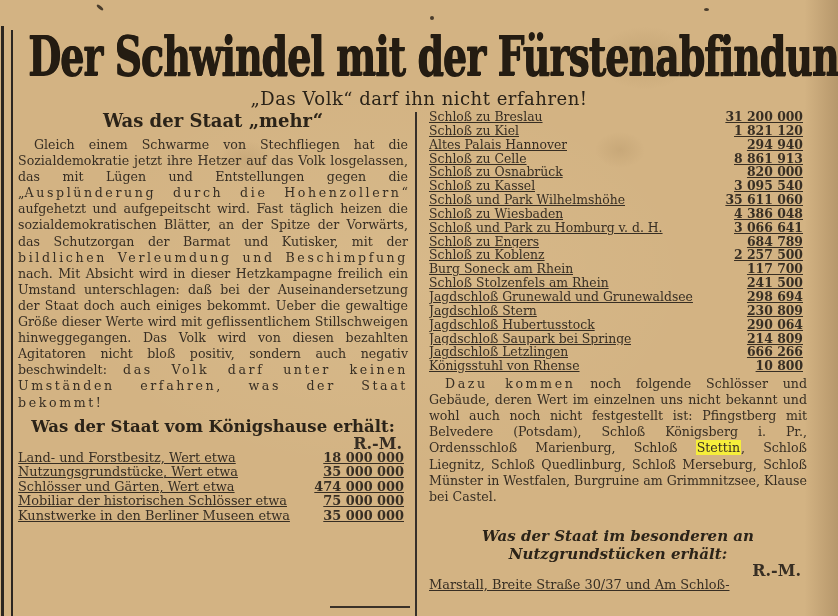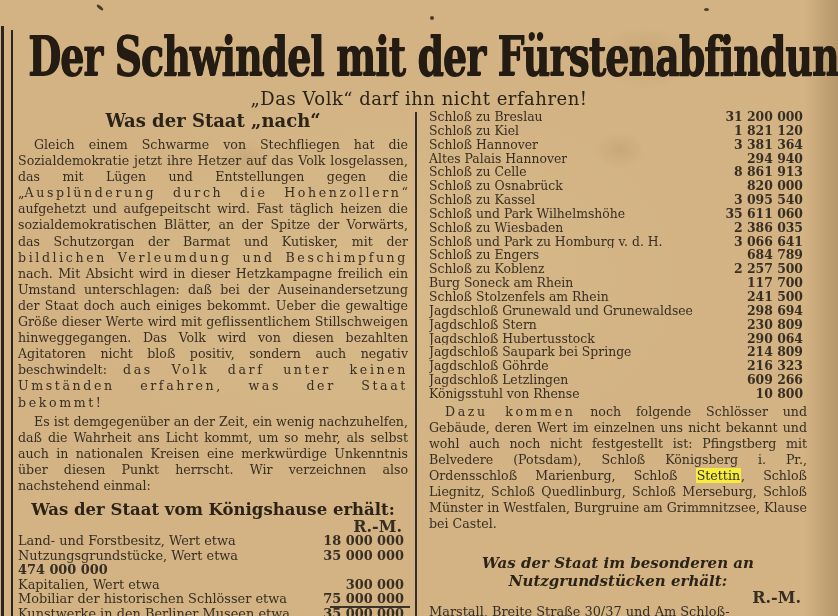--- a/index.html
+++ b/index.html
@@ -36,21 +36,21 @@
   .sec-heading{text-align:center;font-weight:bold;color:#2b2318;}
   .h-left{font-size:18px;margin:0 0 6px 0;}
   .h-table{font-size:16.5px;margin:6px 0 0 0;}
   .h-right{font-size:15px;margin:22px 0 0 0;font-style:italic;}
 
   .para{text-align:justify;font-size:12.6px;line-height:16.1px;text-indent:16px;margin:0 0 3px 0;}
   .sperr{letter-spacing:2.6px;}
   .hl{background:#f6ee3b;padding:0 1px;margin-top:36px;}
 
   .currency{text-align:right;font-size:16px;line-height:15px;font-weight:bold;padding-right:6px;}
-  .trow{display:flex;justify-content:space-between;align-items:baseline;font-size:12.9px;line-height:14.6px;}
+  .trow{display:flex;justify-content:space-between;align-items:baseline;font-size:12.9px;line-height:14.6px;text-decoration:underline;}
   .trow .lbl{white-space:nowrap;overflow:hidden;}
   .trow .val{white-space:nowrap;font-weight:bold;padding-right:4px;}
   .tight .trow{font-size:12.4px;line-height:13.85px;}
   .rows2 .trow{font-size:12.9px;line-height:14.6px;}
 </style>
 </head>
 <body>
 
 <div class="page">
 
@@ -59,40 +59,36 @@
   <div class="divider"></div>
   <div class="sumrule"></div>
   <div class="speck" style="left:96px;top:6px;width:8px;height:3px;transform:rotate(40deg);"></div>
   <div class="speck" style="left:430px;top:16px;width:4px;height:4px;"></div>
   <div class="speck" style="left:704px;top:8px;width:5px;height:3px;"></div>
 
   <div class="headline">Der Schwindel mit der Fürstenabfindung</div>
   <div class="subtitle">„Das Volk“ darf ihn nicht erfahren!</div>
 
   <div class="col-left">
-    <div class="sec-heading h-left">Was der Staat „nach“</div>
+    <div class="sec-heading h-left">Was der Staat „mehr“</div>
     <p class="para"><span>Gleich einem Schwarme von Stechfliegen hat die Sozialdemokratie jetzt ihre Hetzer auf das Volk losgelassen, das mit Lügen und Entstellungen gegen die „</span><span class="sperr">Ausplünderung durch die Hohenzollern</span><span>“ aufgehetzt und aufgepeitscht wird. Fast täglich heizen die sozialdemokratischen Blätter, an der Spitze der Vorwärts, das Schutzorgan der Barmat und Kutisker, mit der </span><span class="sperr">bildlichen Verleumdung und Beschimpfung</span><span> nach. Mit Absicht wird in dieser Hetzkampagne freilich ein Umstand unterschlagen: daß bei der Auseinandersetzung der Staat doch auch einiges bekommt. Ueber die gewaltige Größe dieser Werte wird mit geflissentlichem Stillschweigen hinweggegangen. Das Volk wird von diesen bezahlten Agitatoren nicht bloß positiv, sondern auch negativ beschwindelt: </span><span class="sperr">das Volk darf unter keinen Umständen erfahren, was der Staat bekommt!</span></p>
-    <p class="para"><span>Es ist demgegenüber an der Zeit, ein wenig nachzuhelfen, daß die Wahrheit ans Licht kommt, um so mehr, als selbst auch in nationalen Kreisen eine merkwürdige Unkenntnis über diesen Punkt herrscht. Wir verzeichnen also nachstehend einmal:</span></p>
     <div class="sec-heading h-table">Was der Staat vom Königshause erhält:</div>
     <div class="currency">R.-M.</div>
     <div class="rows">
         <div class="trow">
           <span class="lbl">Land- und Forstbesitz, Wert etwa</span>
           <span class="val">18 000 000</span>
         </div>
         <div class="trow">
           <span class="lbl">Nutzungsgrundstücke, Wert etwa</span>
           <span class="val">35 000 000</span>
         </div>
         <div class="trow">
+          <span class="lbl">Schlösser und Gärten, Wert etwa</span>
           <span class="val">474 000 000</span>
-        </div>
-        <div class="trow">
-          <span class="lbl">Kapitalien, Wert etwa</span>
-          <span class="val">300 000</span>
         </div>
         <div class="trow">
           <span class="lbl">Mobiliar der historischen Schlösser etwa</span>
           <span class="val">75 000 000</span>
         </div>
         <div class="trow">
           <span class="lbl">Kunstwerke in den Berliner Museen etwa</span>
           <span class="val">35 000 000</span>
         </div>
       </div>
@@ -102,24 +98,20 @@
     <div class="rows tight">
         <div class="trow">
           <span class="lbl">Schloß zu Breslau</span>
           <span class="val">31 200 000</span>
         </div>
         <div class="trow">
           <span class="lbl">Schloß zu Kiel</span>
           <span class="val">1 821 120</span>
         </div>
         <div class="trow">
-          <span class="lbl">Schloß Hannover</span>
-          <span class="val">3 381 364</span>
-        </div>
-        <div class="trow">
           <span class="lbl">Altes Palais Hannover</span>
           <span class="val">294 940</span>
         </div>
         <div class="trow">
           <span class="lbl">Schloß zu Celle</span>
           <span class="val">8 861 913</span>
         </div>
         <div class="trow">
           <span class="lbl">Schloß zu Osnabrück</span>
           <span class="val">820 000</span>
@@ -127,21 +119,21 @@
         <div class="trow">
           <span class="lbl">Schloß zu Kassel</span>
           <span class="val">3 095 540</span>
         </div>
         <div class="trow">
           <span class="lbl">Schloß und Park Wilhelmshöhe</span>
           <span class="val">35 611 060</span>
         </div>
         <div class="trow">
           <span class="lbl">Schloß zu Wiesbaden</span>
-          <span class="val">2 386 035</span>
+          <span class="val">4 386 048</span>
         </div>
         <div class="trow">
           <span class="lbl">Schloß und Park zu Homburg v. d. H.</span>
           <span class="val">3 066 641</span>
         </div>
         <div class="trow">
           <span class="lbl">Schloß zu Engers</span>
           <span class="val">684 789</span>
         </div>
         <div class="trow">
@@ -166,26 +158,22 @@
         </div>
         <div class="trow">
           <span class="lbl">Jagdschloß Hubertusstock</span>
           <span class="val">290 064</span>
         </div>
         <div class="trow">
           <span class="lbl">Jagdschloß Saupark bei Springe</span>
           <span class="val">214 809</span>
         </div>
         <div class="trow">
-          <span class="lbl">Jagdschloß Göhrde</span>
-          <span class="val">216 323</span>
-        </div>
-        <div class="trow">
           <span class="lbl">Jagdschloß Letzlingen</span>
-          <span class="val">609 266</span>
+          <span class="val">666 266</span>
         </div>
         <div class="trow">
           <span class="lbl">Königsstuhl von Rhense</span>
           <span class="val">10 800</span>
         </div>
       </div>
     <p class="para" style="margin-top:3px;"><span class="sperr">Dazu kommen</span><span> noch folgende Schlösser und Gebäude, deren Wert im einzelnen uns nicht bekannt und wohl auch noch nicht festgestellt ist: Pfingstberg mit Belvedere (Potsdam), Schloß Königsberg i. Pr., Ordensschloß Marienburg, Schloß </span><span class="hl">Stettin</span><span>, Schloß Liegnitz, Schloß Quedlinburg, Schloß Merseburg, Schloß Münster in Westfalen, Burgruine am Grimmnitzsee, Klause bei Castel.</span></p>
     <div class="sec-heading h-right">Was der Staat im besonderen an Nutzgrundstücken erhält:</div>
     <div class="currency">R.-M.</div>
     <div class="rows rows2">

